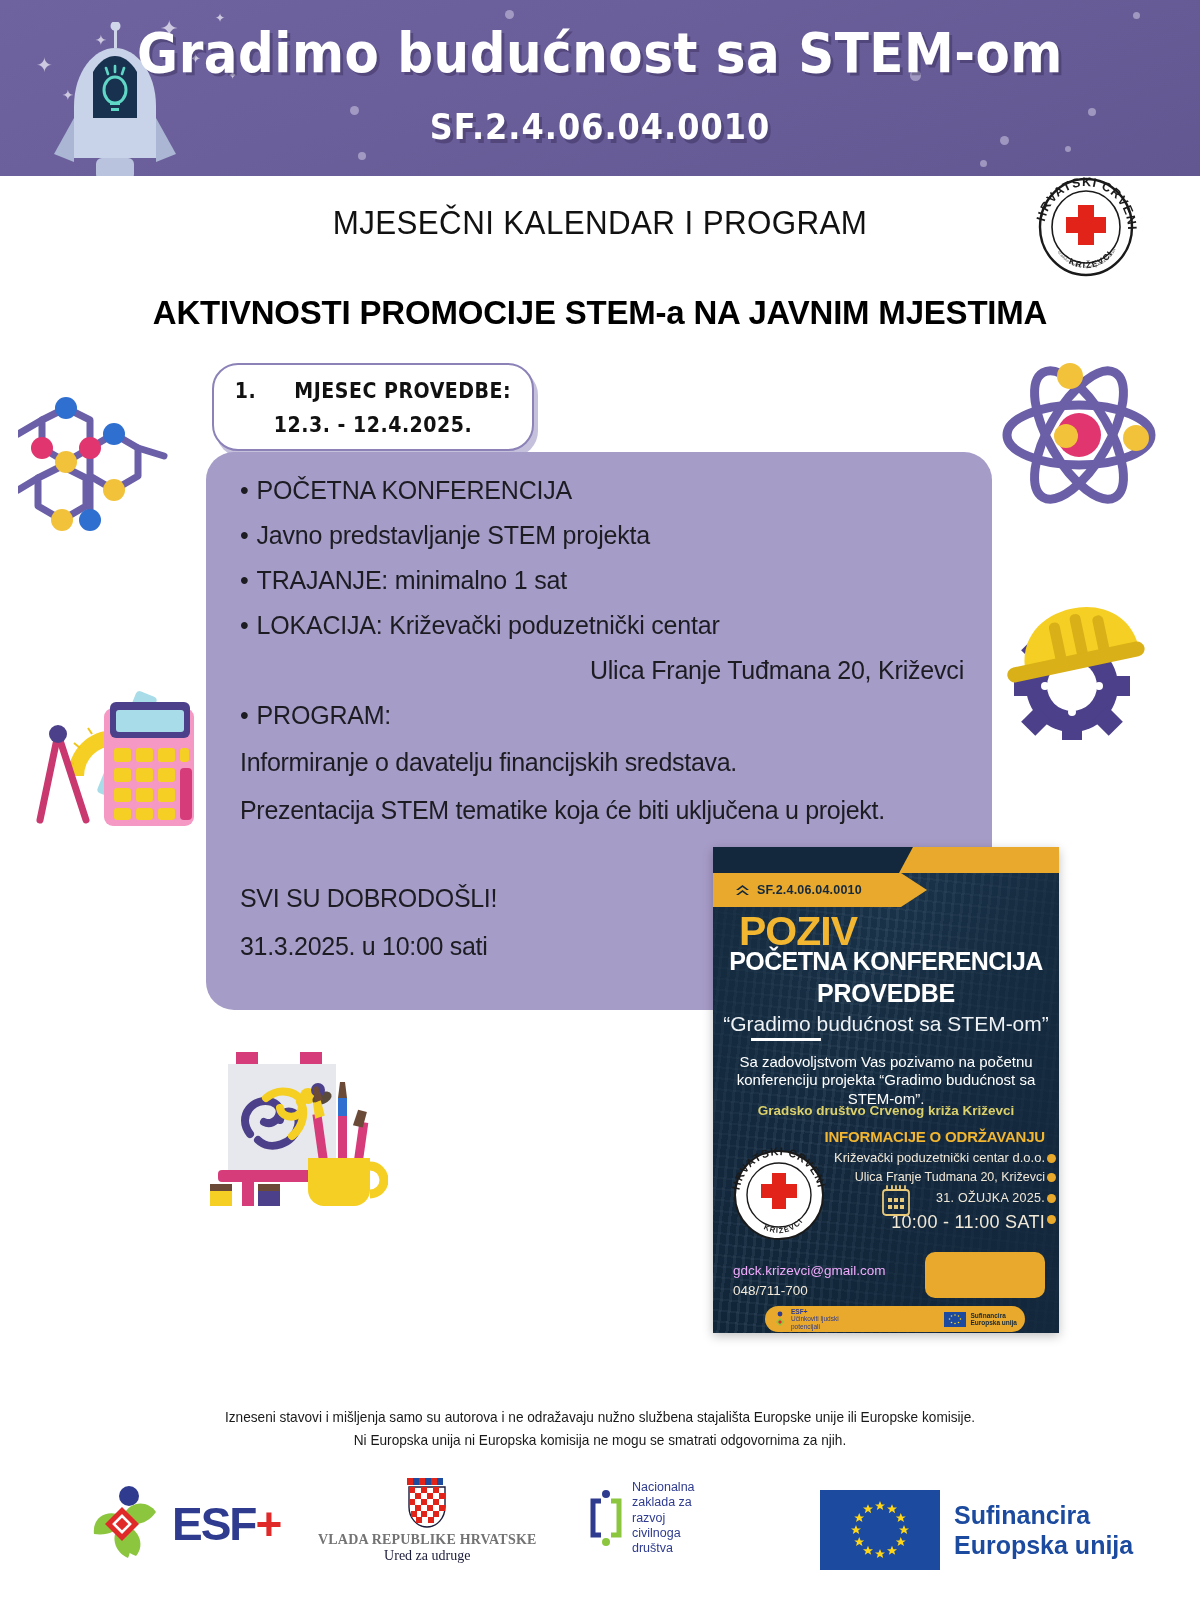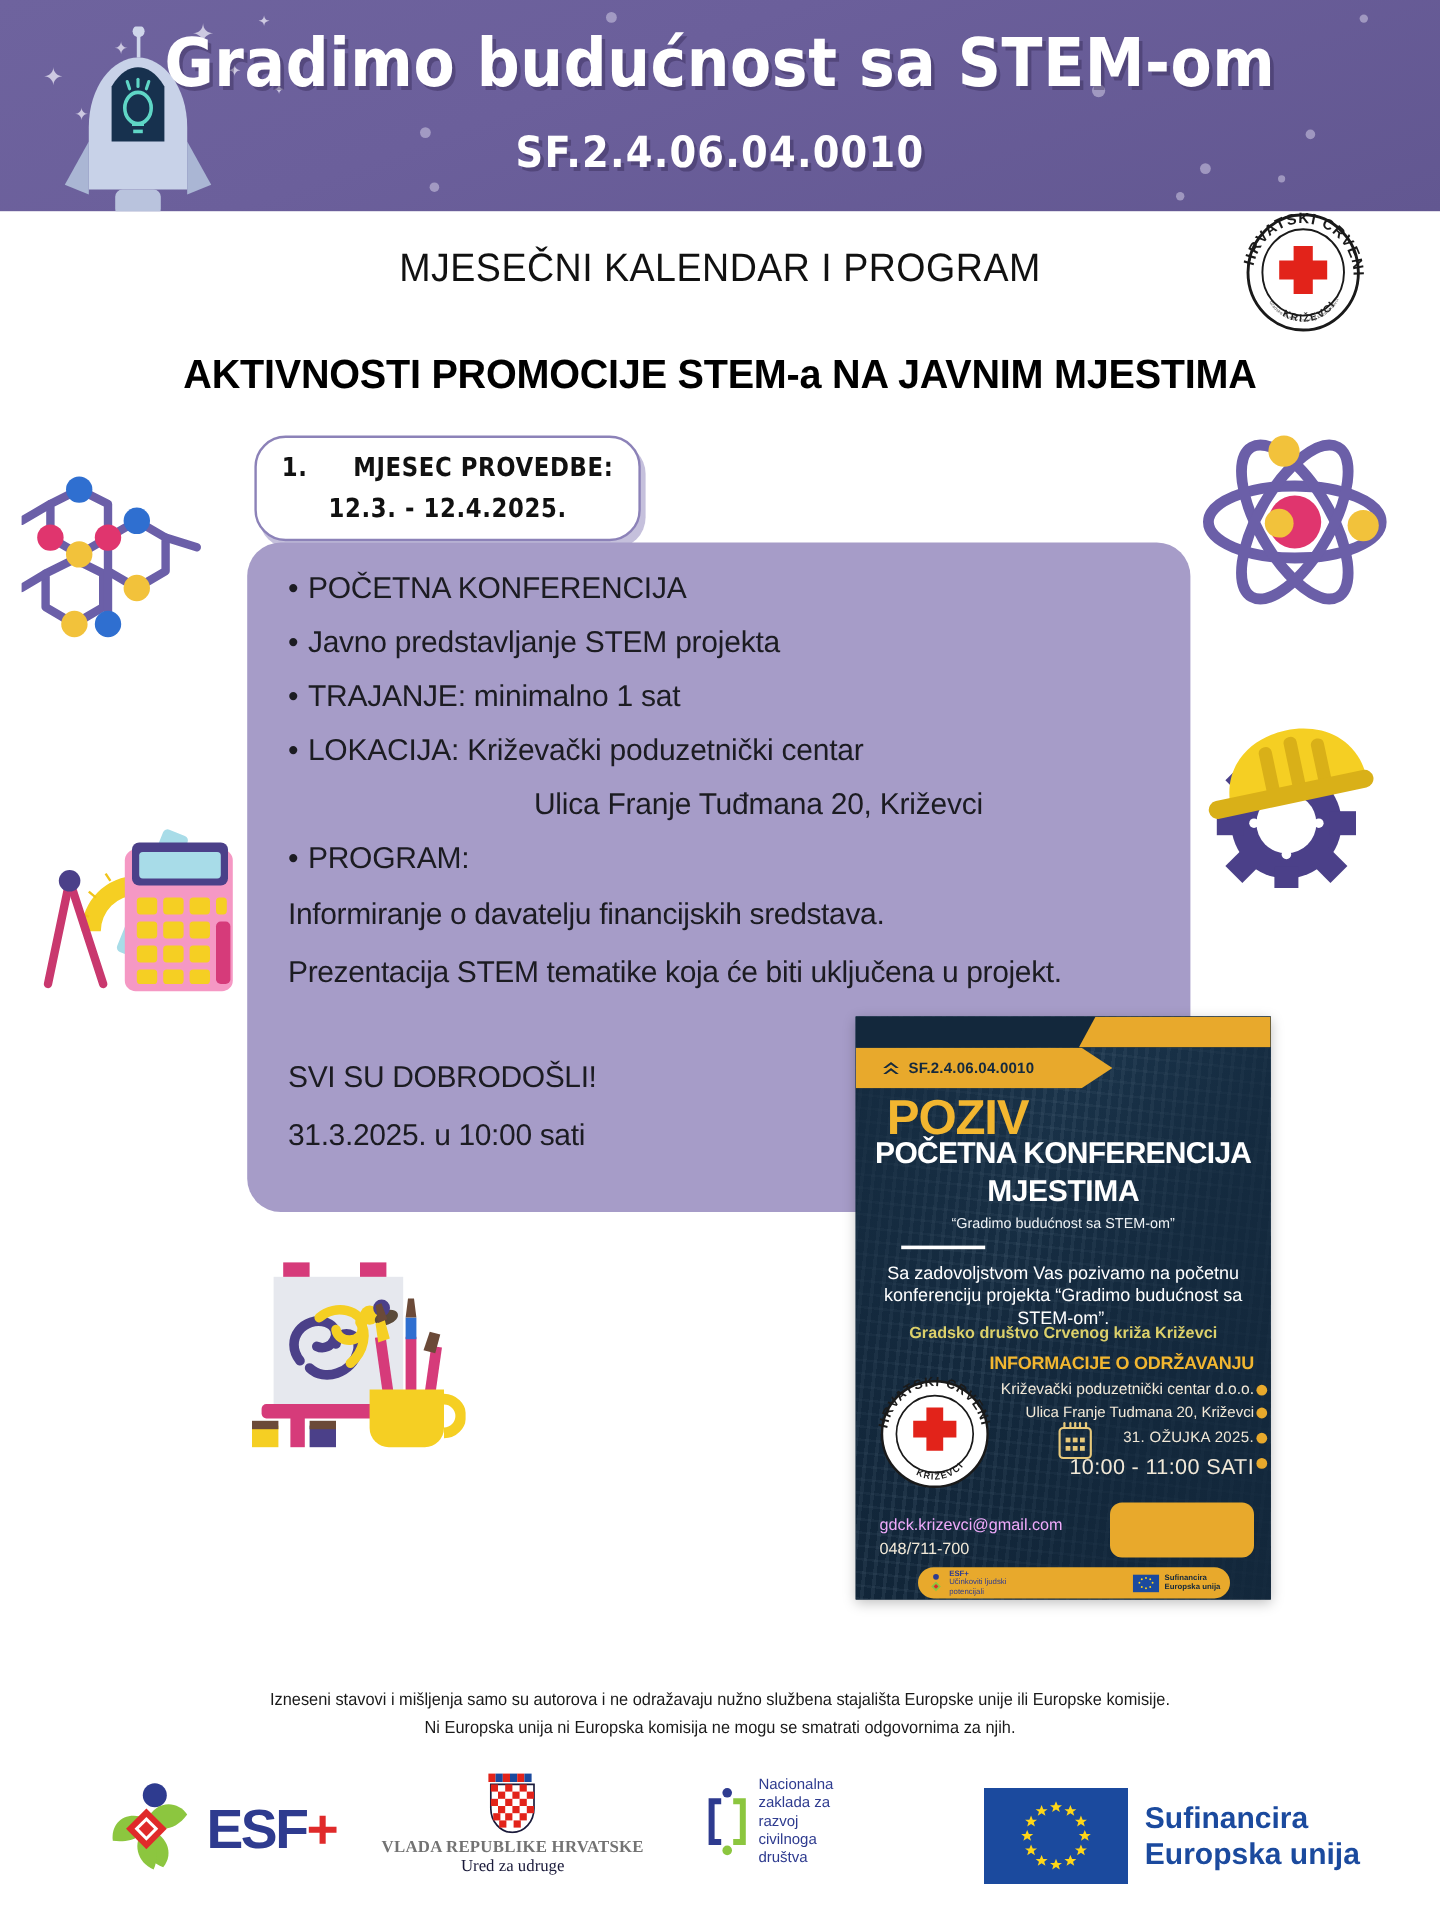--- a/index.html
+++ b/index.html
@@ -66,21 +66,21 @@
   .card {
     position:absolute; left:206px; top:452px; width:786px; height:558px;
     background:#a69cc8; border-radius:28px;
   }
   .card-inner { padding:26px 28px 0 34px; }
   .li {
     font-size:25px; color:#1c1c22; line-height:1.0; margin-bottom:20px;
     font-family:"Liberation Sans", sans-serif; letter-spacing:-.2px;
   }
   .li .b { margin-right:8px; }
-  .li.indent { text-align:center; padding-left:60px; }
+  .li.indent { text-align:right; padding-left:60px; }
   .para {
     font-size:25px; color:#1c1c22; margin-bottom:19px; letter-spacing:-.3px;
     font-family:"Liberation Sans", sans-serif;
   }
   .gap { height:40px; }
 
   
   .poster {
     position:absolute; left:713px; top:847px; width:346px; height:486px;
     background:#13283c; overflow:hidden;
@@ -114,21 +114,21 @@
     font-size:25px; font-weight:bold; color:#fff; letter-spacing:-.6px;
     font-family:"Liberation Sans", sans-serif;
   }
   .poster-proj {
     position:absolute; left:0; right:0; top:132px; text-align:center;
     font-size:25px; font-weight:bold; color:#fff; letter-spacing:-.3px;
     font-family:"Liberation Sans", sans-serif;
   }
   .poster-quote {
     position:absolute; left:0; right:0; top:165px; text-align:center;
-    font-size:12px; color:#eef2f5; font-family:"Liberation Sans", sans-serif;
+    font-size:21px; color:#eef2f5; font-family:"Liberation Sans", sans-serif;
   }
   .poster-rule { position:absolute; left:38px; top:191px; width:70px; height:3px; background:#fff; }
   .poster-invite {
     position:absolute; left:22px; right:22px; top:206px; text-align:center;
     font-size:15px; line-height:1.22; color:#ffffff; font-family:"Liberation Sans", sans-serif;
   }
   .poster-org {
     position:absolute; left:0; right:0; top:256px; text-align:center;
     font-size:13.5px; font-weight:bold; color:#dcd06a; font-family:"Liberation Sans", sans-serif;
   }
@@ -402,21 +402,21 @@
     <div class="ribbon">
       <svg width="15" height="13" viewBox="0 0 15 13">
         <path d="M1 6 L7.5 1 L14 6 L11.5 6 L7.5 3 L3.5 6 Z" fill="#14293d"></path>
         <path d="M1 11 L7.5 6 L14 11 L11.5 11 L7.5 8 L3.5 11 Z" fill="#14293d"></path>
       </svg>
       <span class="ribbon-code">SF.2.4.06.04.0010</span>
     </div>
 
     <div class="poster-poziv">POZIV</div>
     <div class="poster-konf">POČETNA KONFERENCIJA</div>
-    <div class="poster-proj">MJESTIMA</div>
+    <div class="poster-proj">PROVEDBE</div>
     <div class="poster-quote">“Gradimo budućnost sa STEM-om”</div>
     <div class="poster-rule"></div>
     <div class="poster-invite">Sa zadovoljstvom Vas pozivamo na početnu konferenciju projekta “Gradimo budućnost sa STEM-om”.</div>
     <div class="poster-org">Gradsko društvo Crvenog križa Križevci</div>
     <div class="poster-info-h">INFORMACIJE O ODRŽAVANJU</div>
 
     <div class="poster-line pl1">Križevački poduzetnički centar d.o.o.</div>
     <div class="bulletdot" style="top:307px;"></div>
     <div class="poster-line pl2">Ulica Franje Tudmana 20, Križevci</div>
     <div class="bulletdot" style="top:326px;"></div>

